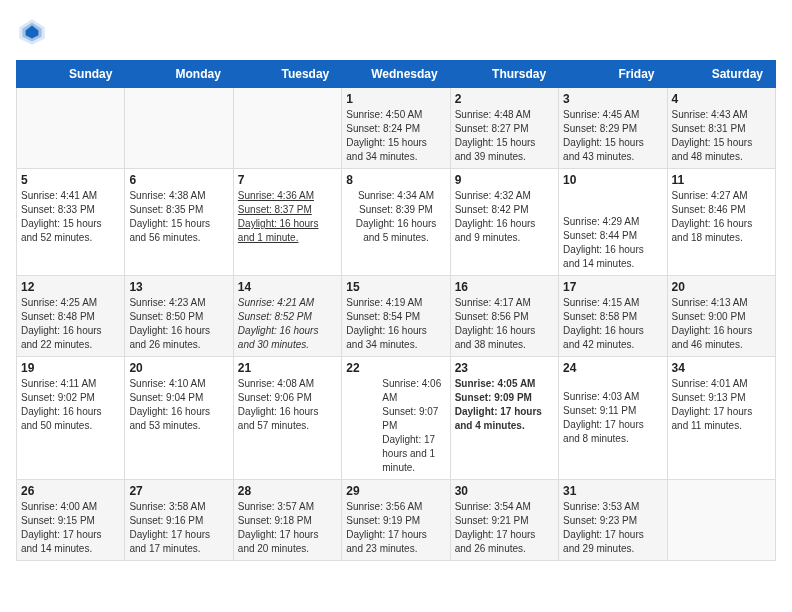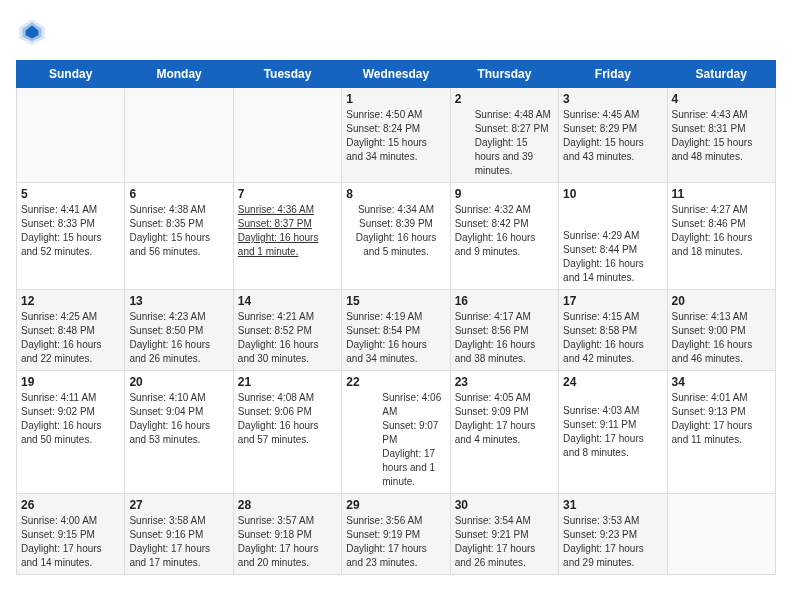--- a/index.html
+++ b/index.html
@@ -47,22 +47,22 @@
     table {
       width: 100%;
       border-collapse: collapse;
       font-size: 11px;
     }
     thead tr {
       background-color: #1565C0;
       color: #fff;
     }
     thead th {
-      padding: 6px 19px;
-      text-align: center;
+      padding: 6px 12px;
+      text-align: right;
       font-weight: bold;
       font-size: 12px;
       border: 1px solid #1565C0;
     }
     tbody tr {
       background: #fff;
     }
     tbody tr:nth-child(odd) {
       background: #f5f5f5;
     }
@@ -128,21 +128,21 @@
         <td class="empty-cell"></td>
         <td class="empty-cell"></td>
         <td>
           <div class="day-number">1</div>
           <div class="day-info" style="white-space: pre-line;">Sunrise: 4:50 AM
 Sunset: 8:24 PM
 Daylight: 15 hours and 34 minutes.</div>
         </td>
         <td>
           <div class="day-number">2</div>
-          <div class="day-info" style="white-space: pre-line; margin-left: 20px;">Sunrise: 4:48 AM
+          <div class="day-info" style="white-space: pre-line;">Sunrise: 4:48 AM
 Sunset: 8:27 PM
 Daylight: 15 hours and 39 minutes.</div>
         </td>
         <td>
           <div class="day-number">3</div>
           <div class="day-info" style="white-space: pre-line;">Sunrise: 4:45 AM
 Sunset: 8:29 PM
 Daylight: 15 hours and 43 minutes.</div>
         </td>
         <td>
@@ -204,21 +204,21 @@
 Daylight: 16 hours and 22 minutes.</div>
         </td>
         <td>
           <div class="day-number">13</div>
           <div class="day-info" style="white-space: pre-line;">Sunrise: 4:23 AM
 Sunset: 8:50 PM
 Daylight: 16 hours and 26 minutes.</div>
         </td>
         <td>
           <div class="day-number">14</div>
-          <div class="day-info" style="white-space: pre-line;">Sunrise: 4:21 AM
+          <div class="day-info" style="white-space: pre-line; font-style: italic;">Sunrise: 4:21 AM
 Sunset: 8:52 PM
 Daylight: 16 hours and 30 minutes.</div>
         </td>
         <td>
           <div class="day-number">15</div>
           <div class="day-info" style="white-space: pre-line;">Sunrise: 4:19 AM
 Sunset: 8:54 PM
 Daylight: 16 hours and 34 minutes.</div>
         </td>
         <td>
@@ -260,21 +260,21 @@
 Daylight: 16 hours and 57 minutes.</div>
         </td>
         <td>
           <div class="day-number">22</div>
           <div class="day-info" style="white-space: pre-line; margin-left: 36px;">Sunrise: 4:06 AM
 Sunset: 9:07 PM
 Daylight: 17 hours and 1 minute.</div>
         </td>
         <td>
           <div class="day-number">23</div>
-          <div class="day-info" style="white-space: pre-line;">Sunrise: 4:05 AM
+          <div class="day-info" style="white-space: pre-line; font-weight: bold;">Sunrise: 4:05 AM
 Sunset: 9:09 PM
 Daylight: 17 hours and 4 minutes.</div>
         </td>
         <td>
           <div class="day-number">24</div>
           <div class="day-info" style="white-space: pre-line; margin-top: 15px;">Sunrise: 4:03 AM
 Sunset: 9:11 PM
 Daylight: 17 hours and 8 minutes.</div>
         </td>
         <td>

